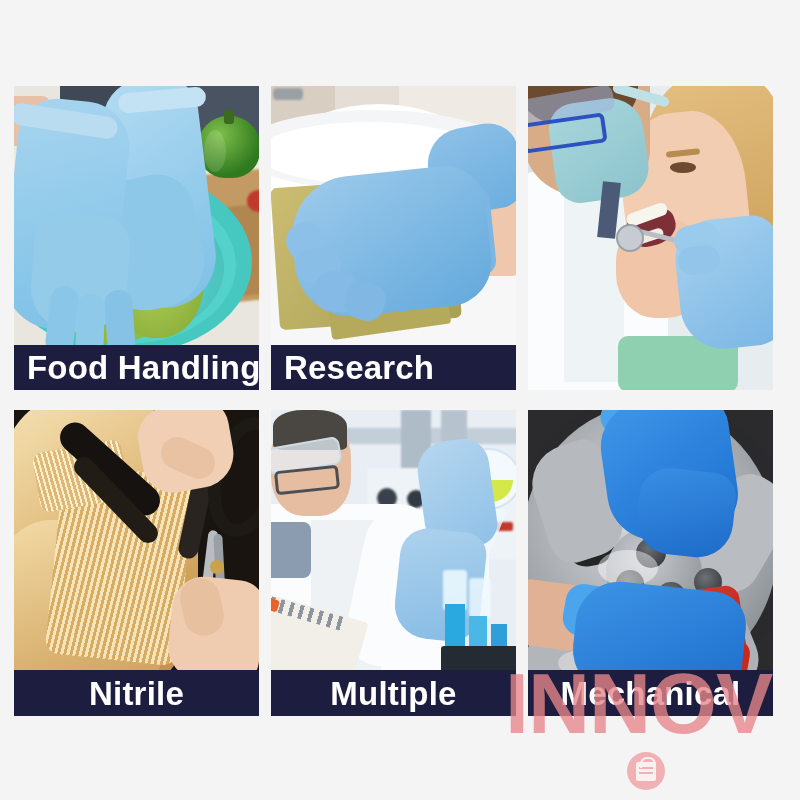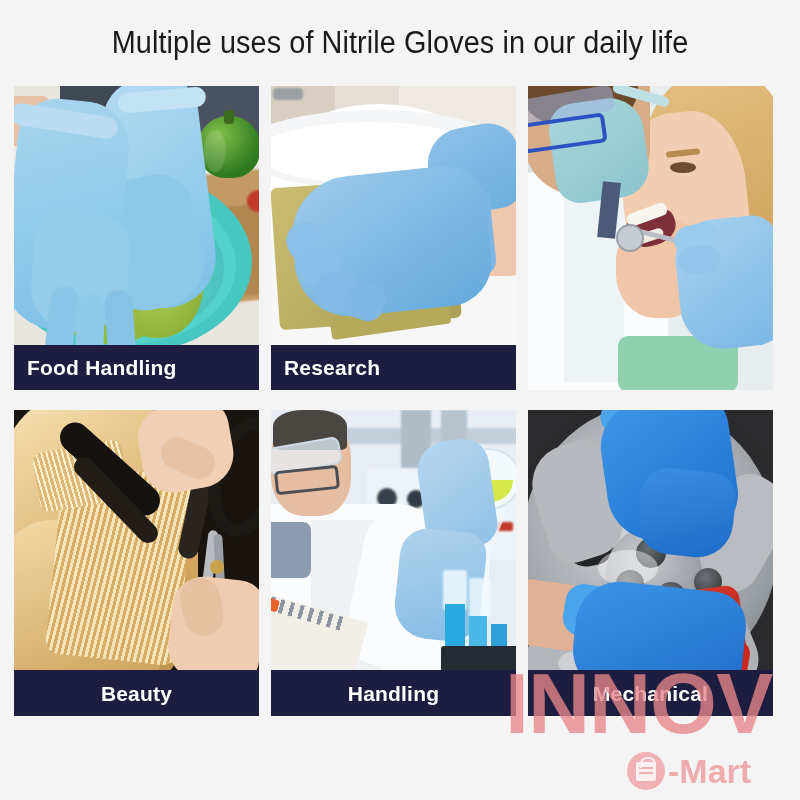--- a/index.html
+++ b/index.html
@@ -35,21 +35,21 @@
   .card{position:relative;overflow:hidden;background:#dfe3e8;}
   .photo{position:absolute;left:0;top:0;width:100%;height:100%;overflow:hidden;}
   .label-bar{
     position:absolute;left:0;bottom:0;width:100%;height:45px;
     background:#1d1d40;display:flex;align-items:center;
     z-index:6;
   }
   .label-bar.left{justify-content:flex-start;padding-left:13px;}
   .label-bar.center{justify-content:center;}
   .label-text{
-    color:#ffffff;font-size:21px;font-weight:bold;letter-spacing:.2px;
+    color:#ffffff;font-size:33px;font-weight:bold;letter-spacing:.2px;
     white-space:nowrap;line-height:1;
   }
   .row2 .label-bar{height:46px;}
 
   
   .sh{position:absolute;}
   .blur1{filter:blur(1px);}
 
   
   .fh-bg{inset:0;background:#e9e6e0;}
@@ -236,23 +236,20 @@
   .wm-mart{
     font-size:34px;font-weight:bold;color:#efa0a4;opacity:.85;line-height:1;
     font-family:"Liberation Sans","DejaVu Sans",sans-serif;
   }
 </style>
 </head>
 <body>
 
 <div id="page-root">
 
-  <div class="title-bar">
-    <div class="title-text">Multiple uses of Nitrile Gloves in our daily life</div>
-  </div>
 
   <div class="grid">
 
     <div class="card">
       <div class="photo">
         <div class="sh fh-bg"></div>
         <div class="sh fh-shirt"></div>
         <div class="sh fh-shirt2"></div>
         <div class="sh fh-counter"></div>
         <div class="sh fh-board blur1"></div>
@@ -354,21 +351,21 @@
         <div class="sh bt-sciss2"></div>
         <div class="sh bt-blade1"></div>
         <div class="sh bt-blade2"></div>
         <div class="sh bt-screw"></div>
         <div class="sh bt-hand1"></div>
         <div class="sh bt-thumb1"></div>
         <div class="sh bt-hand2"></div>
         <div class="sh bt-thumb2"></div>
       </div>
       <div class="label-bar center">
-        <span class="label-text">Beauty</span>
+        <span class="label-text">Nitrile</span>
       </div>
     </div>
 
     <div class="card row2">
       <div class="photo">
         <div class="sh rs-bg"></div>
         <div class="sh rs-shelf blur1"></div>
         <div class="sh rs-shelf2 blur1"></div>
         <div class="sh rs-shelf3 blur1"></div>
         <div class="sh rs-panel blur1"></div>
@@ -398,21 +395,21 @@
         <div class="sh rs-tubeT2 blur1"></div>
         <div class="sh rs-tube1"></div>
         <div class="sh rs-tube2"></div>
         <div class="sh rs-tube3"></div>
         <div class="sh rs-rack"></div>
         <div class="sh rs-pad"></div>
         <div class="sh rs-spiral"></div>
         <div class="sh rs-orange"></div>
       </div>
       <div class="label-bar center">
-        <span class="label-text">Handling</span>
+        <span class="label-text">Multiple</span>
       </div>
     </div>
 
     <div class="card row2">
       <div class="photo">
         <div class="sh mc-bg"></div>
         <div class="sh mc-tyre"></div>
         <div class="sh mc-rim"></div>
         <div class="sh mc-gap1"></div>
         <div class="sh mc-gap2"></div>
@@ -443,17 +440,16 @@
     </div>
 
   </div>
 
   <div class="watermark">
     <div class="wm-innov">INNOV</div>
     <div class="wm-emart">
       <span class="wm-bag">
           <span class="wm-bag-lines"></span>
         </span>
-      <span class="wm-mart">-Mart</span>
     </div>
   </div>
 
 </div>
 
 </body></html>

